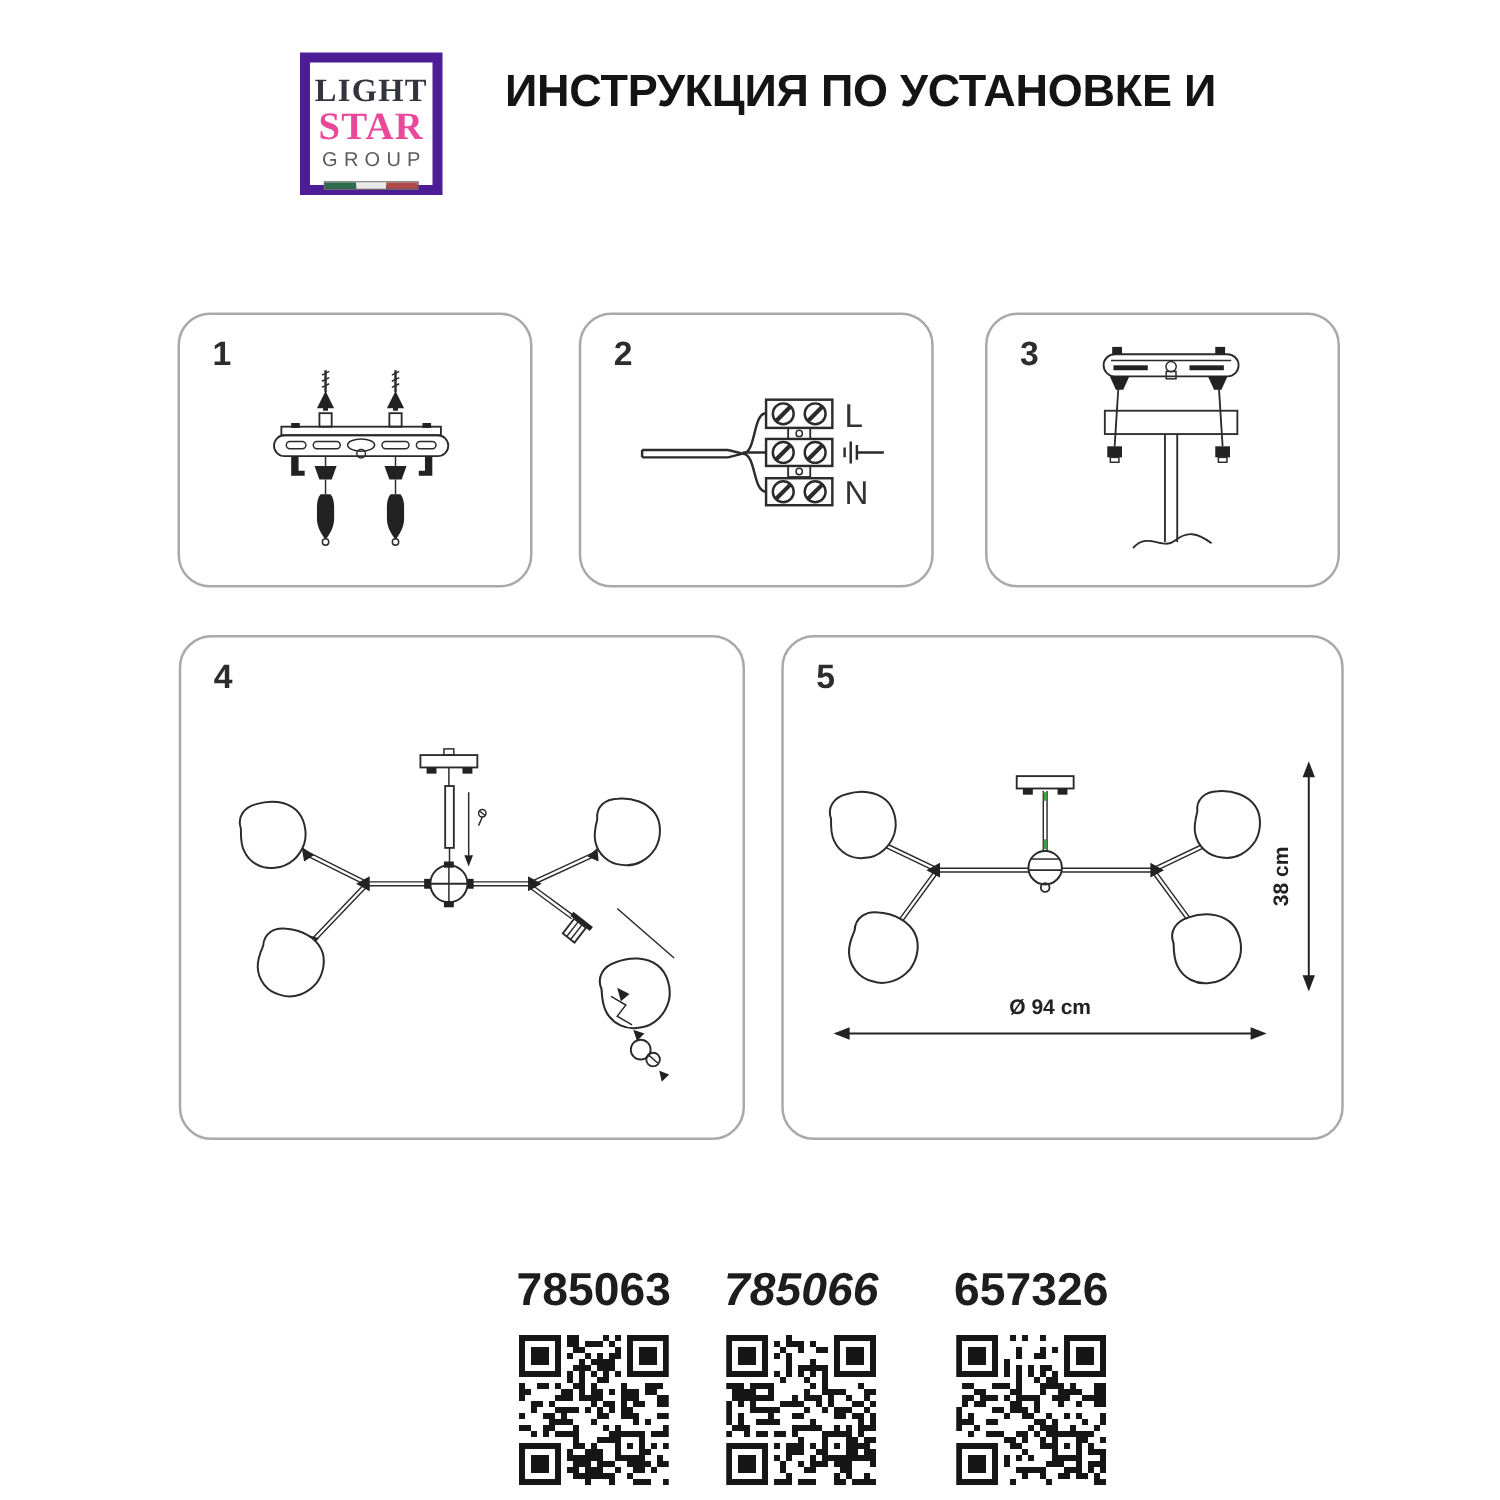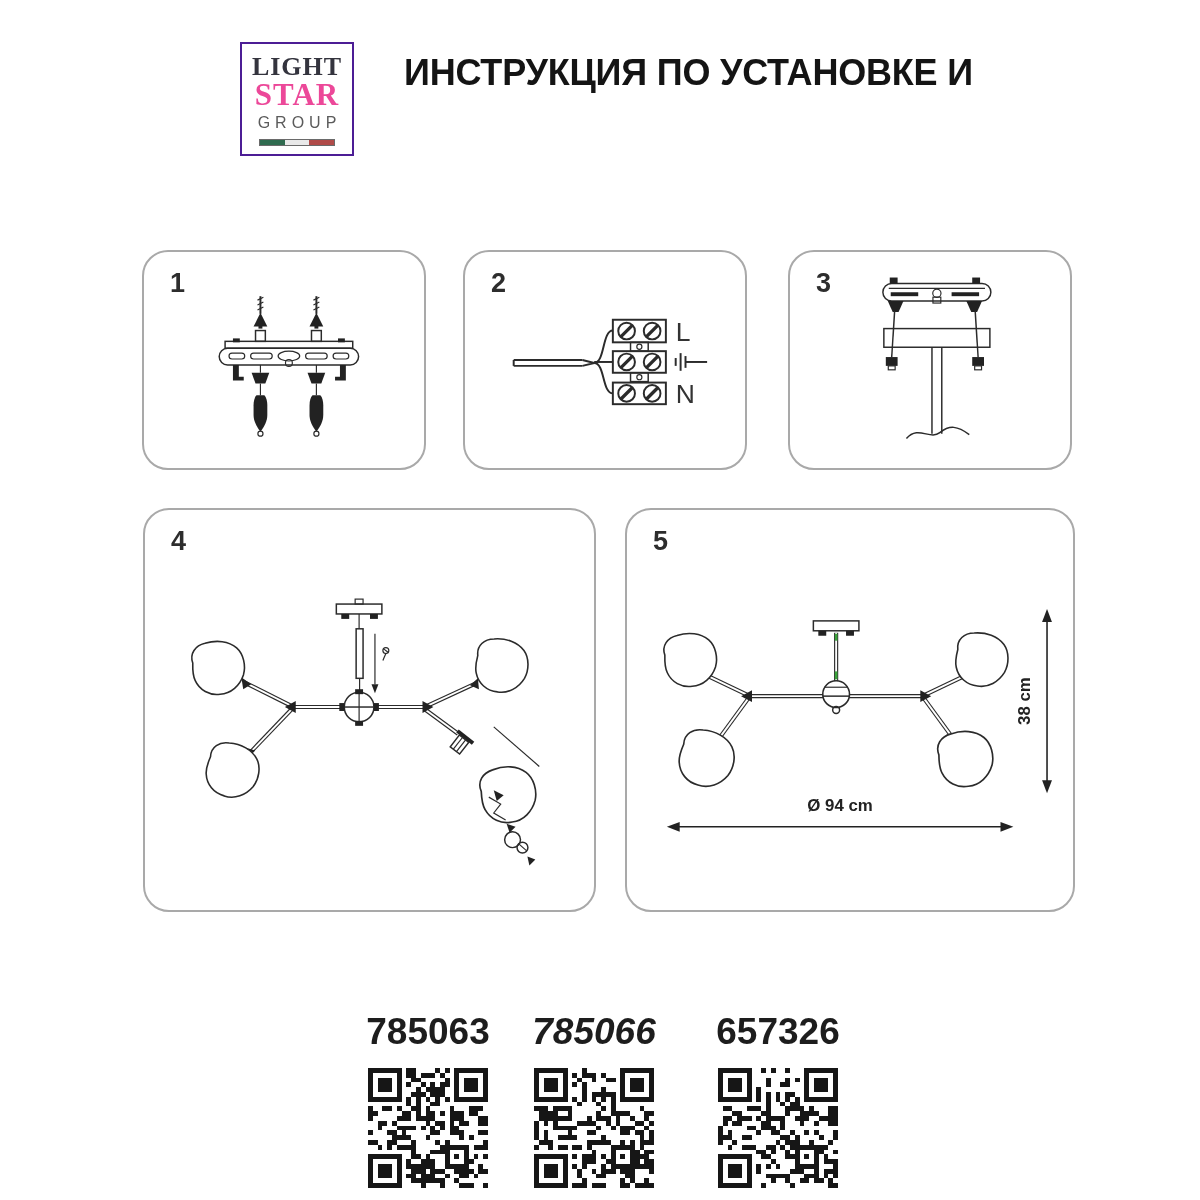--- a/index.html
+++ b/index.html
@@ -1,20 +1,20 @@
 <!DOCTYPE html>
 <html><head>
 <meta charset="utf-8">
 <style>
   html,body{margin:0;padding:0;background:#ffffff;}
   body{width:1200px;height:1200px;position:relative;font-family:"Liberation Sans",sans-serif;color:#1c1c1c;}
   .sheet{position:absolute;inset:0;background:#fff;}
 
   
-  .logo{position:absolute;left:240px;top:42px;width:114px;height:114px;border:2px solid #4c1d95;box-sizing:border-box;text-align:center;background:#fff;}
+  .logo{position:absolute;left:240px;top:42px;width:114px;height:114px;border:8px solid #4c1d95;box-sizing:border-box;text-align:center;background:#fff;}
   .logo .w1{font-family:"Liberation Serif",serif;font-weight:700;font-size:26px;line-height:26px;letter-spacing:1px;color:#34343e;margin-top:10px;}
   .logo .w2{font-family:"Liberation Serif",serif;font-weight:700;font-size:31px;line-height:30px;letter-spacing:1px;color:#ec4899;}
   .logo .w3{font-size:16px;letter-spacing:5px;text-indent:5px;color:#5b5b5b;margin-top:4px;}
   .flag{width:76px;height:7px;margin:7px auto 0;display:flex;border:1px solid #6a6a6a;box-sizing:border-box;}
   .flag span{flex:1;}
 
   .title{position:absolute;left:404px;top:50px;width:610px;margin:0;font-size:36px;line-height:46px;font-weight:700;color:#141414;letter-spacing:-0.2px;}
 
   
   .panel{position:absolute;border:2px solid #a9a9a9;border-radius:26px;box-sizing:border-box;background:#fff;}
@@ -33,21 +33,21 @@
   .k{fill:#222;stroke:none;}
   .t{stroke:#2b2b2b;stroke-width:4.2;fill:none;}
   .w{stroke:#ffffff;stroke-width:1.9;fill:none;}
   .gl{stroke:#2b2b2b;stroke-width:1.6;fill:#ffffff;stroke-linejoin:round;}
   .slash{stroke:#2b2b2b;stroke-width:3.4;}
   .dim{stroke:#222;stroke-width:1.6;}
   text.svg-lbl{font-family:"Liberation Sans",sans-serif;font-size:27px;fill:#333;}
   text.dim-lbl{font-family:"Liberation Sans",sans-serif;font-size:17px;font-weight:600;fill:#222;}
 
   
-  .product{position:absolute;width:124px;text-align:center;}
+  .product{position:absolute;width:124px;text-align:center;margin-left:47px;}
   .prod1{left:366px;top:1012px;}
   .prod2{left:532px;top:1012px;font-style:italic;}
   .prod3{left:716px;top:1012px;}
   .code{font-size:37px;font-weight:700;color:#1d1d1d;line-height:40px;}
   .qr{width:120px;height:120px;margin-top:16px;background:#fff;}
 </style>
 </head>
 <body>
 
 <div class="sheet">

